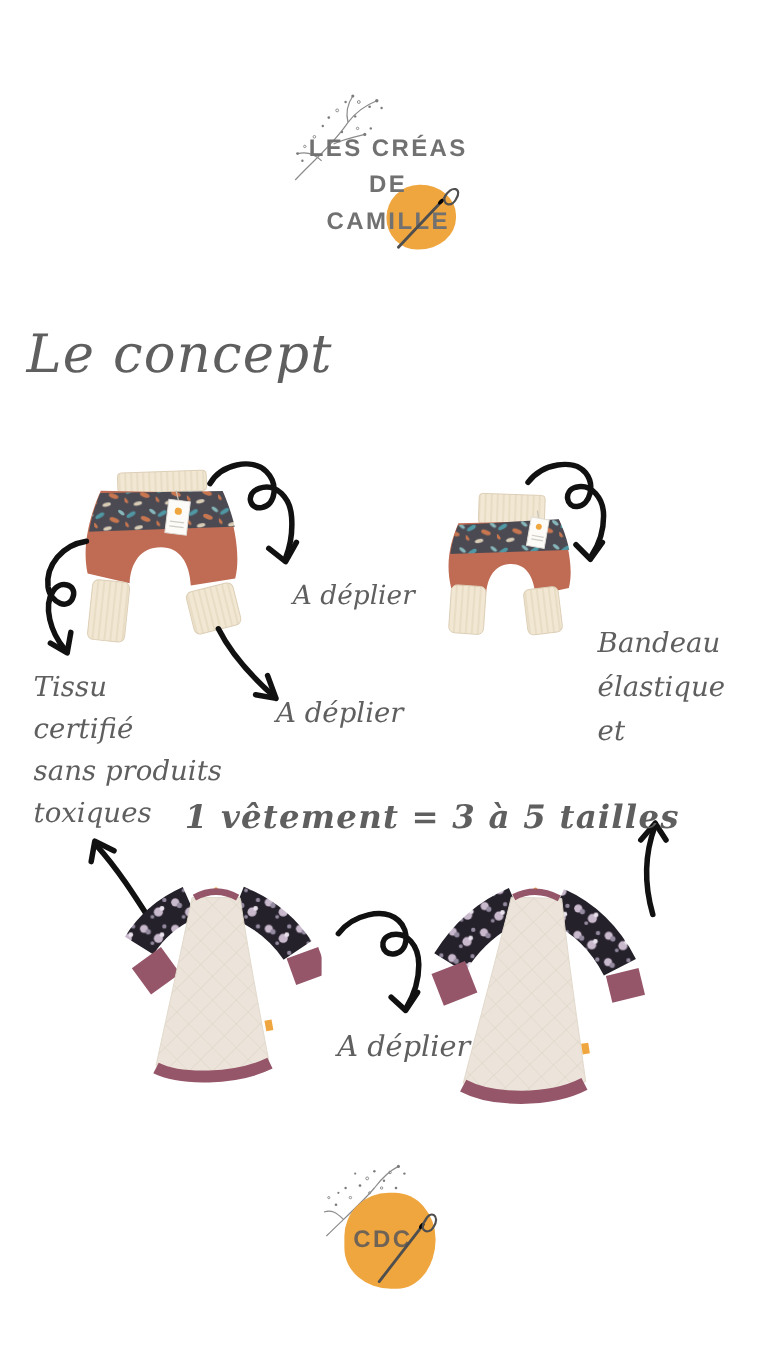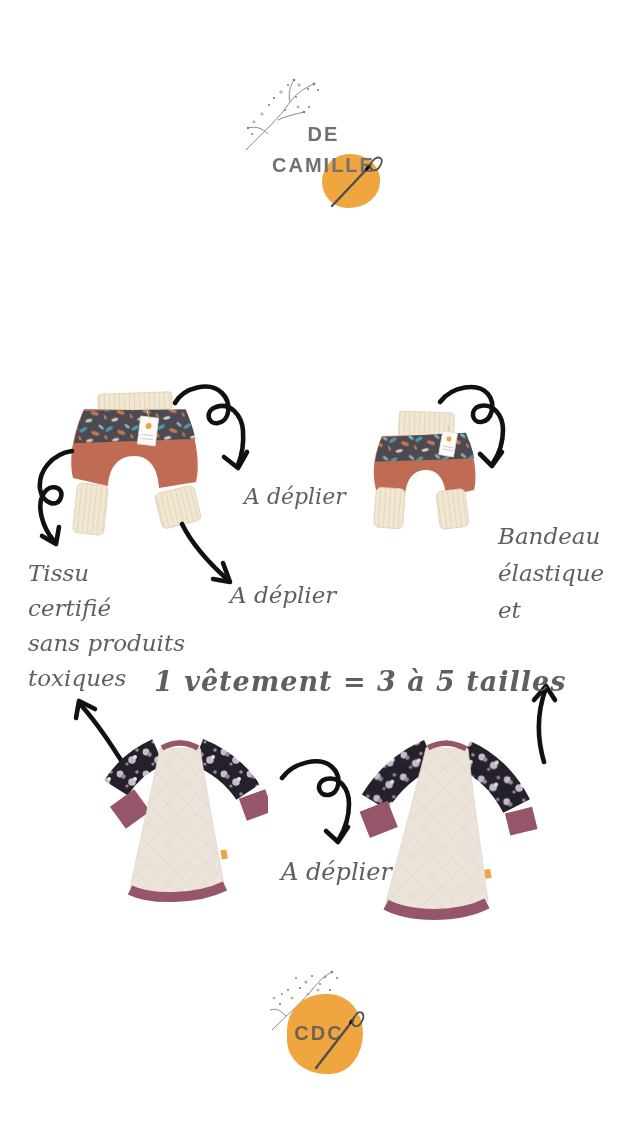--- a/index.html
+++ b/index.html
@@ -124,29 +124,31 @@
       <circle cx="14" cy="62" r="1"></circle>
     <circle cx="36" cy="26" r="1.1"></circle>
       <circle cx="43" cy="20" r="1.2" class="o"></circle>
       <circle cx="31" cy="33" r="1"></circle>
     <circle cx="24" cy="42" r="1.1" class="o"></circle>
       <circle cx="47" cy="38" r="1"></circle>
       <circle cx="58" cy="25" r="1"></circle>
   </svg>
   <div class="abs logo-circle"></div>
   <div class="abs logo-text">
+    <div class="logo-l1">LES CRÉAS</div>
     <div class="logo-l2">DE</div>
     <div class="logo-l3">CAMILLE</div>
   </div>
   <svg class="abs needle-top needle" width="62" height="64" viewBox="0 0 62 64">
     <path d="M8,58 L42,22" stroke-width="2.4"></path>
     <ellipse cx="43.5" cy="20" rx="3" ry="1.6" transform="rotate(-45 43.5 20)" stroke-width="1.4"></ellipse>
     <path d="M46,17 C52,5 62,9 56,18 C52,25 44,23 47,15" stroke-width="1.8"></path>
   </svg>
 
+  <h1 class="abs script page-title">Le concept</h1>
 
   <svg class="abs" style="left:52px;top:383px" width="160" height="165" viewBox="0 0 160 165">
     <g>
       <rect x="46" y="10" width="74" height="17" rx="3" transform="rotate(-2 83 18)" fill="url(#rib)" class="soft-edge"></rect>
       <path id="p1body" d="M32,26 L134,28 C143,50 149,80 144,99 L107,105 C106,86 98,73 82,73 C65,73 57,86 56,103 L21,95 C16,72 23,46 32,26 Z" class="terracotta-fill"></path>
       <clipPath id="p1clip">
           <path d="M32,26 L134,28 C143,50 149,80 144,99 L107,105 C106,86 98,73 82,73 C65,73 57,86 56,103 L21,95 C16,72 23,46 32,26 Z"></path>
         </clipPath>
       <rect x="10" y="20" width="144" height="38" transform="rotate(-2 82 40)" clip-path="url(#p1clip)" fill="url(#pfloral)"></rect>
       <rect x="23" y="101" width="31" height="50" rx="5" transform="rotate(6 38 126)" fill="url(#rib)" class="soft-edge"></rect>

